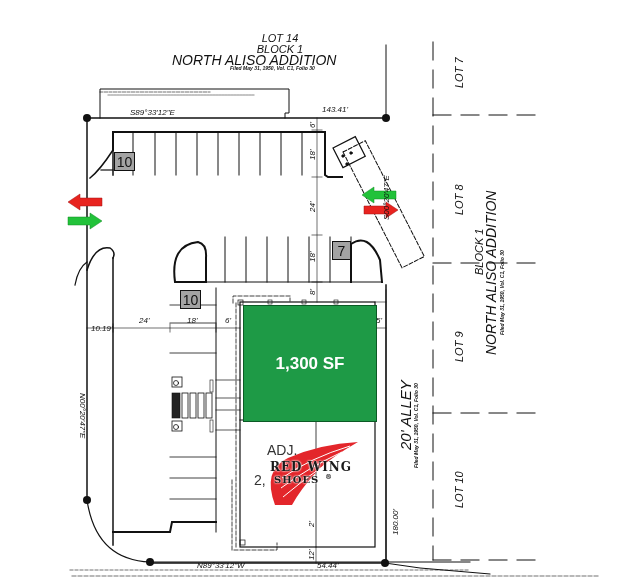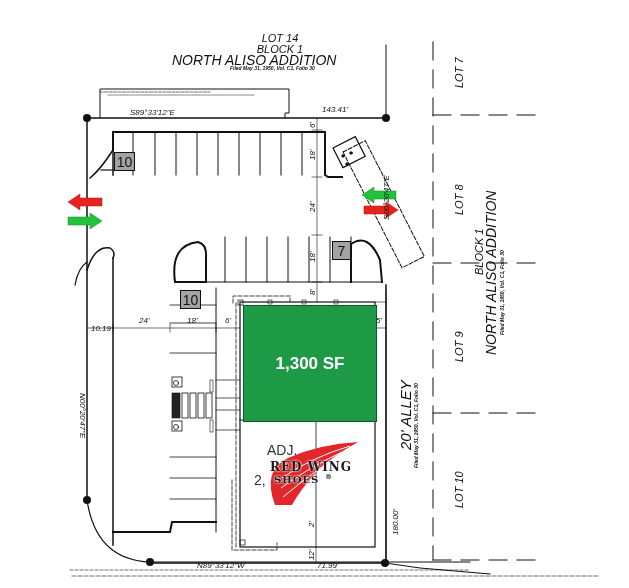--- a/index.html
+++ b/index.html
@@ -187,21 +187,21 @@
 </svg>
 
 <div class="lbl lot-hdr" style="left:255px;top:33px;width:50px;">LOT 14</div>
 <div class="lbl lot-hdr" style="left:245px;top:44px;width:70px;">BLOCK 1</div>
 <div class="lbl addition" style="left:172px;top:53px;">NORTH ALISO ADDITION</div>
 <div class="lbl filed" style="left:230px;top:66px;">Filed May 31, 1950, Vol. C1, Folio 30</div>
 
 <div class="lbl dim" style="left:130px;top:109px;">S89°33'12"E</div>
 <div class="lbl dim" style="left:322px;top:106px;">143.41'</div>
 <div class="lbl dim" style="left:197px;top:562px;">N89°33'12"W</div>
-<div class="lbl dim" style="left:317px;top:562px;">71.99'</div>
+<div class="lbl dim" style="left:317px;top:562px;">54.44'</div>
 <div class="lbl dim rot90cw" style="left:86px;top:393px;">N00°20'47"E</div>
 <div class="lbl dim rot90" style="left:383px;top:220px;">S00°20'47"E</div>
 <div class="lbl dim rot90" style="left:392px;top:535px;">180.00'</div>
 
 <div class="lbl dim rot90" style="left:309px;top:128px;">6'</div>
 <div class="lbl dim rot90" style="left:309px;top:160px;">18'</div>
 <div class="lbl dim rot90" style="left:309px;top:212px;">24'</div>
 <div class="lbl dim rot90" style="left:309px;top:262px;">18'</div>
 <div class="lbl dim rot90" style="left:309px;top:295px;">8'</div>
 <div class="lbl dim" style="left:91px;top:325px;">10.19'</div>

